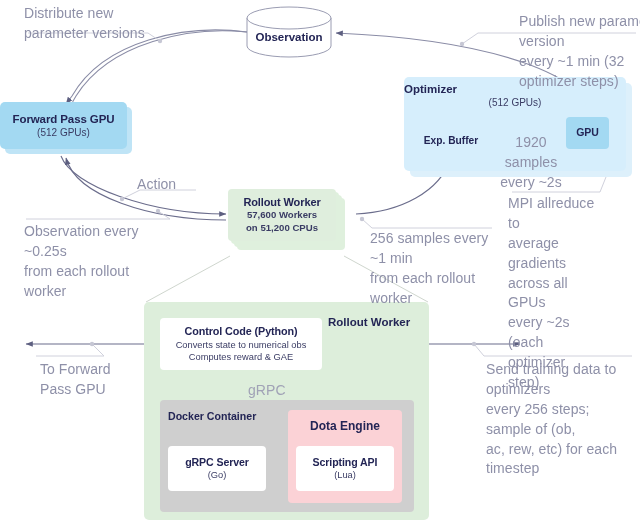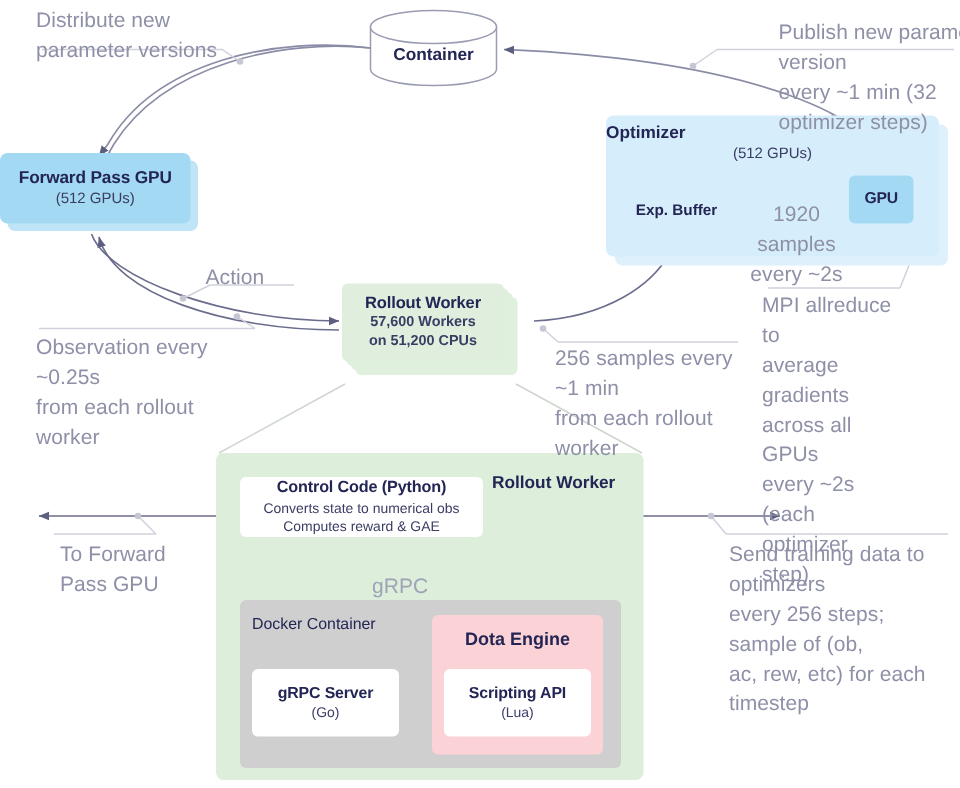--- a/index.html
+++ b/index.html
@@ -119,32 +119,32 @@
   
   #detail-panel {
     position: absolute; left: 144px; top: 302px; width: 285px; height: 218px;
     background: #ddeedb; border-radius: 5px;
   }
   #detail-title {
     position: absolute; left: 328px; top: 316px;
     font-weight: bold; font-size: 11.5px; color: #232555;
   }
   #control-code {
-    left: 160px; top: 318px; width: 162px; height: 40px;
+    left: 160px; top: 318px; width: 162px; height: 52px;
     background: #ffffff; border-radius: 4px;
   }
   #control-code .node-title { font-size: 10.8px; }
   #control-code .node-sub { font-size: 9.3px; }
   #docker-box {
     position: absolute; left: 160px; top: 400px; width: 254px; height: 112px;
     background: #cfcfcf; border-radius: 4px;
   }
   #docker-label {
     position: absolute; left: 168px; top: 410px;
-    font-weight: normal; font-size: 10.6px; color: #232555; line-height: 1.25;
+    font-weight: bold; font-size: 10.6px; color: #232555; line-height: 1.25;
     text-align: left;
   }
   #dota-box {
     position: absolute; left: 288px; top: 410px; width: 114px; height: 93px;
     background: #fbd2d6; border-radius: 4px;
   }
   #dota-label {
     position: absolute; left: 288px; top: 419px; width: 114px;
     text-align: center; font-weight: bold; font-size: 12px; color: #232555;
   }
@@ -259,21 +259,21 @@
   </svg>
 
   <div id="fwd-stack">
     <div id="fwd-shadow"></div>
     <div class="node" id="fwd-box">
       <div class="node-title">Forward Pass GPU</div>
       <div class="node-sub">(512 GPUs)</div>
     </div>
   </div>
 
-  <div id="controller-label">Container</div>
+  <div id="controller-label">Observation</div>
 
   <div id="opt-shadow"></div>
   <div id="opt-panel"></div>
   <div id="opt-title">Optimizer</div>
   <div id="opt-sub">(512 GPUs)</div>
   <div id="expbuf-label">Exp. Buffer</div>
   <div class="node" id="gpu-box">
     <div class="node-title">GPU</div>
   </div>
 

